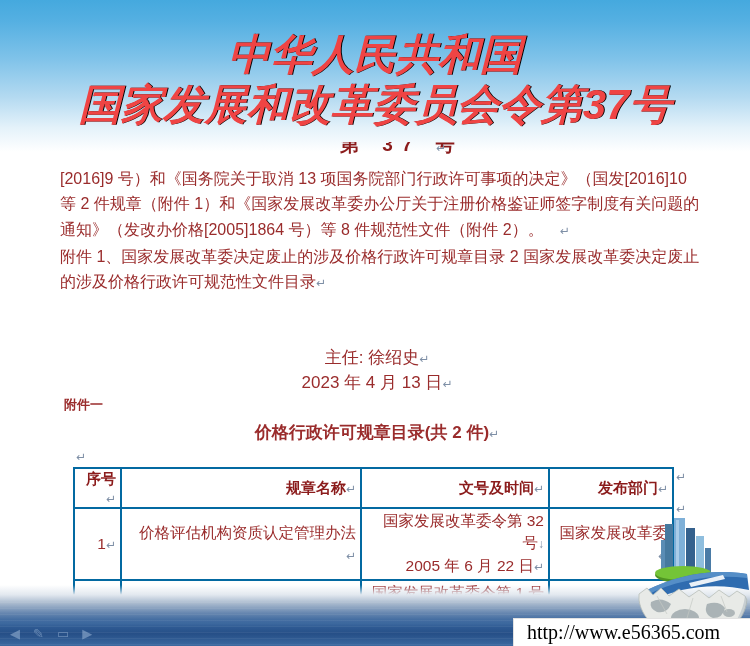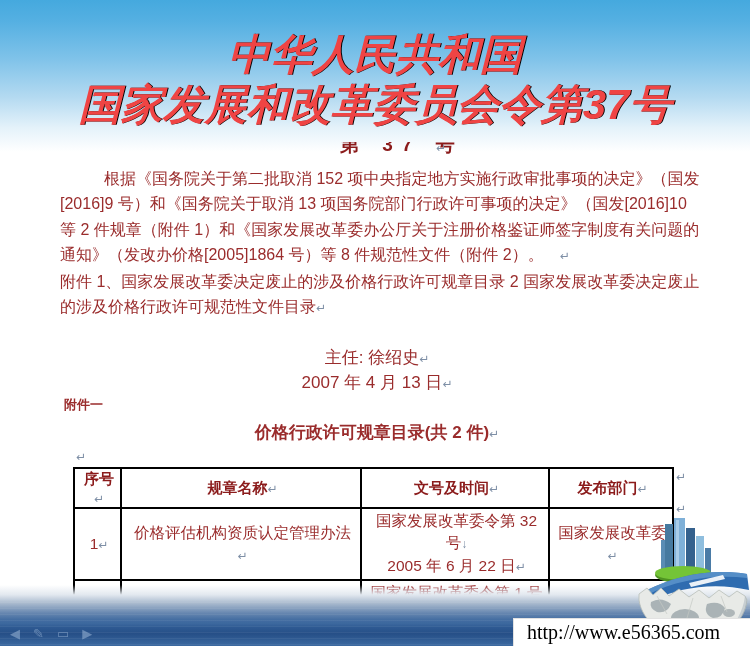--- a/index.html
+++ b/index.html
@@ -34,22 +34,22 @@
   .att-label{position:absolute;left:64px;top:396px;color:#9a2c2c;font-size:13px;font-weight:600;}
 
   
   .mark{color:#7e8fa6;font-size:12px;font-weight:normal;font-style:normal;}
   .gap{margin-left:16px;}
   .floatmark{position:absolute;font-size:12px;color:#7e8fa6;}
 
   
   table.doc-table{position:absolute;left:73px;top:467px;border-collapse:collapse;table-layout:fixed;
                   width:599px;}
-  table.doc-table td,table.doc-table th{border:2px solid #000000;vertical-align:middle;
-                  padding:1px 4px 1px 7px;text-align:center;overflow:hidden;}
+  table.doc-table td,table.doc-table th{border:2px solid #0369a1;vertical-align:middle;
+                  padding:1px 4px 1px 7px;text-align:right;overflow:hidden;}
   table.doc-table th{height:24px;font-size:15px;color:#8b1b1b;font-weight:bold;}
   table.doc-table td{font-size:15.5px;color:#9a2c2c;line-height:22px;}
   tr.r1 td{height:48px;}
   tr.r2 td{height:47px;}
   .c-num{width:47px;}.c-name{width:240px;}.c-doc{width:188px;}.c-dept{width:124px;}
   .ocean-fix{position:absolute;left:0;top:585px;width:750px;height:61px;
          background:linear-gradient(180deg,rgba(255,255,255,0) 0%,#e2e8ef 16%,#a9bace 30%,
                     #6787b0 46%,#33619a 62%,#264f87 80%,#3c6aa1 100%);}
   .ocean-streaks{position:absolute;left:0;top:602px;width:750px;height:44px;opacity:.55;
          background:repeating-linear-gradient(180deg,rgba(255,255,255,0.10) 0 1px,rgba(255,255,255,0) 1px 6px),
@@ -78,30 +78,29 @@
     <div class="l">中华人民共和国</div>
     <div class="l">国家发展和改革委员会令第37号</div>
   </div>
 
   <div class="cropped">
     <span class="inner">第 37 号</span>
   </div>
   <span class="mark cropped-mark">↵</span>
 
   <div class="doc">
-    <div class="line indent">根据《国务院关于第二批取消 152 项中央指定地方实施行政审批事项的决定》（国发</div>
     <div class="line">[2016]9 号）和《国务院关于取消 13 项国务院部门行政许可事项的决定》（国发[2016]10</div>
     <div class="line">等 2 件规章（附件 1）和《国家发展改革委办公厅关于注册价格鉴证师签字制度有关问题的</div>
     <div class="line"><span>通知》（发改办价格[2005]1864 号）等 8 件规范性文件（附件 2）。</span><span class="mark gap">↵</span></div>
     <div class="line">附件 1、国家发展改革委决定废止的涉及价格行政许可规章目录 2 国家发展改革委决定废止</div>
     <div class="line"><span>的涉及价格行政许可规范性文件目录</span><span class="mark">↵</span></div>
   </div>
 
   <div class="centerline sig1"><span>主任: 徐绍史</span><span class="mark">↵</span></div>
-  <div class="centerline sig2"><span>2007 年 4 月 13 日</span><span class="mark">↵</span></div>
+  <div class="centerline sig2"><span>2023 年 4 月 13 日</span><span class="mark">↵</span></div>
 
   <div class="att-label">附件一</div>
   <div class="centerline att2"><span>价格行政许可规章目录(共 2 件)</span><span class="mark">↵</span></div>
 
   <span class="floatmark" style="left:76px;top:450px;">↵</span>
 
   <table class="doc-table">
     <colgroup>
         <col class="c-num">
         <col class="c-name">

